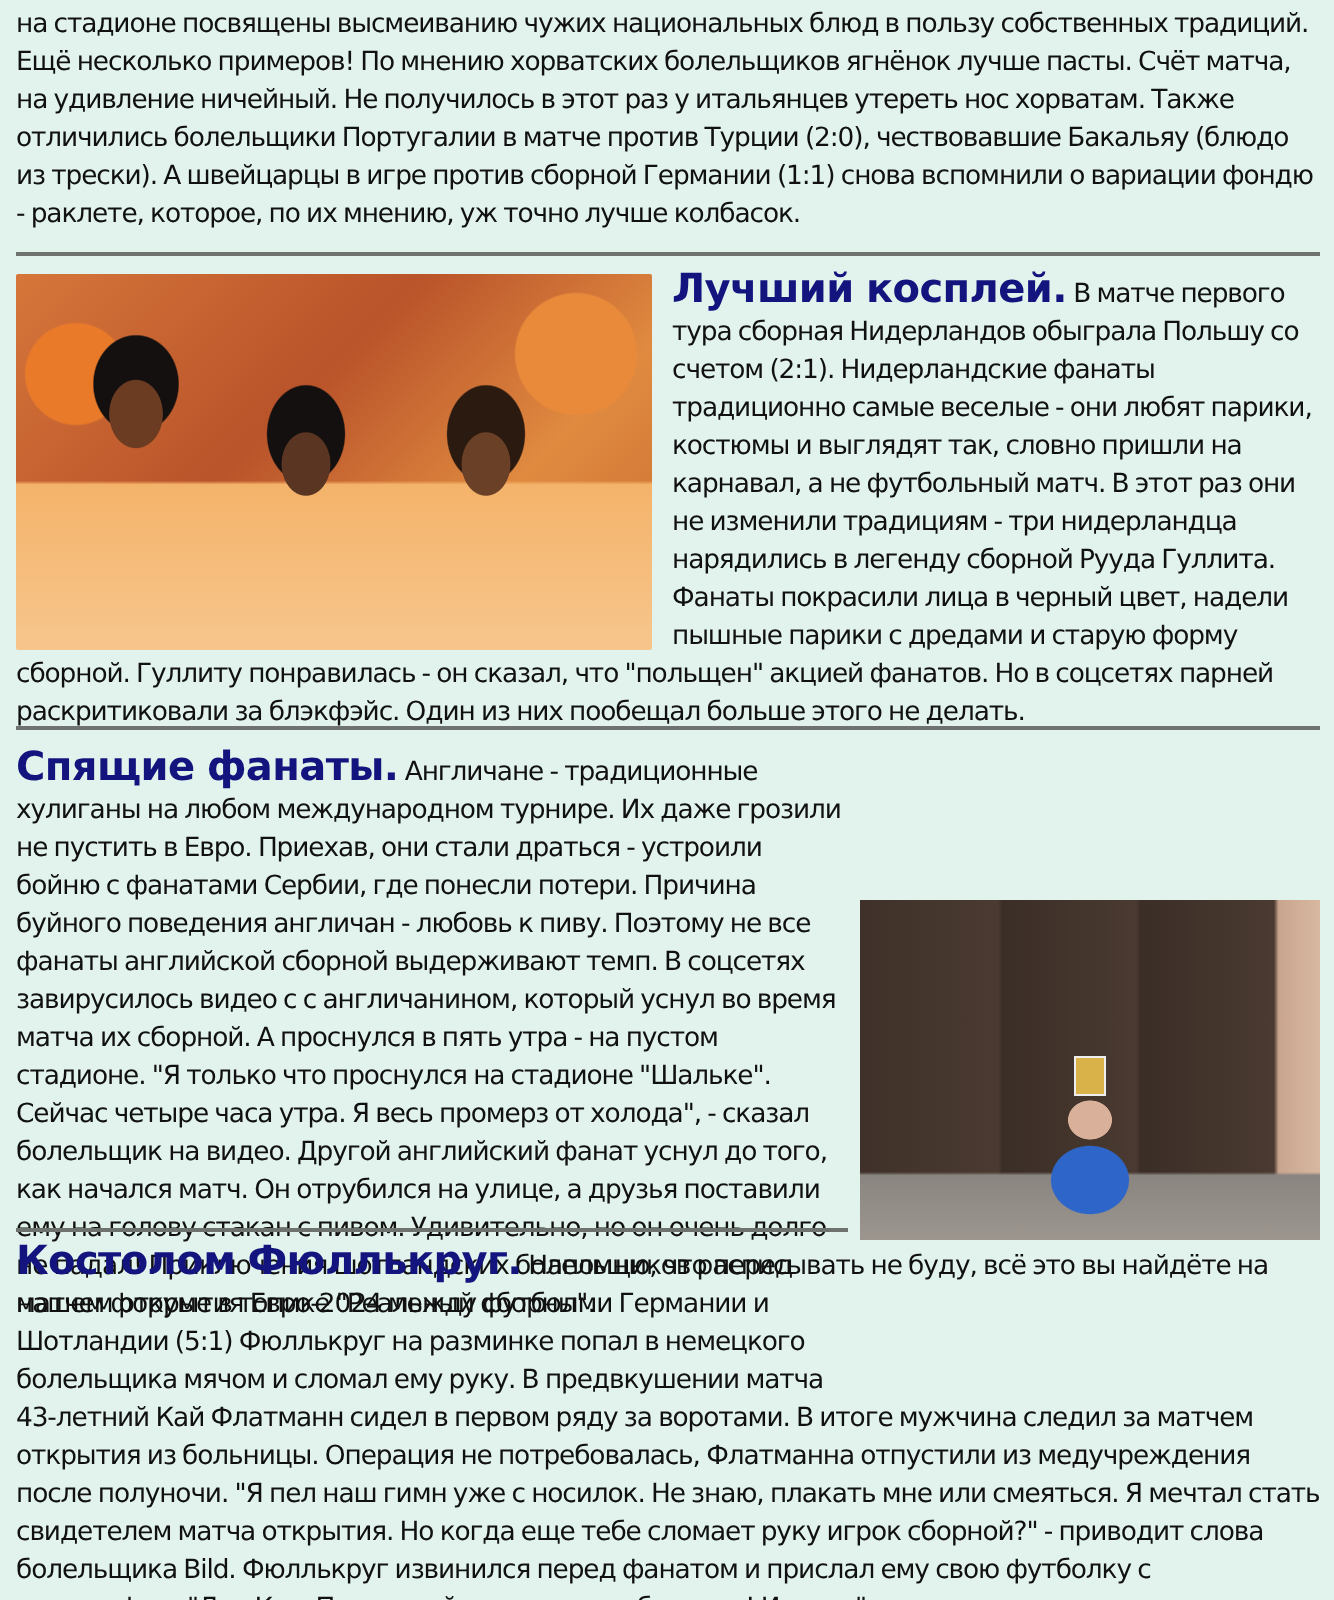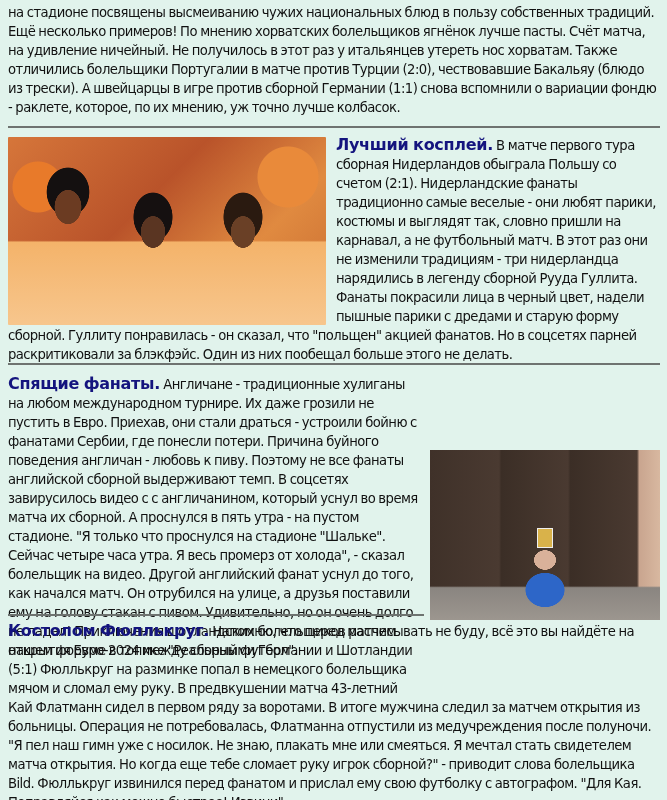--- a/index.html
+++ b/index.html
@@ -9,21 +9,21 @@
     font-family: "DejaVu Sans", sans-serif;
     color: #111;
   }
   .page { position: relative; width: 660px; height: 800px; }
   .para {
     position: absolute; left: 8px; width: 652px;
     font-size: 13.2px; line-height: 19px; letter-spacing: -0.55px;
     word-spacing: -0.5px;
   }
   .heading {
-    color: #14147e; font-weight: bold; font-size: 16px; letter-spacing: -0.3px;
+    color: #14147e; font-weight: bold; font-size: 20px; letter-spacing: -0.3px;
   }
   .hr {
     position: absolute; height: 2px; background: #6e7370;
   }
   .float-left { float: left; }
   .float-right { float: right; }
 </style>
 </head>
 <body>
 

